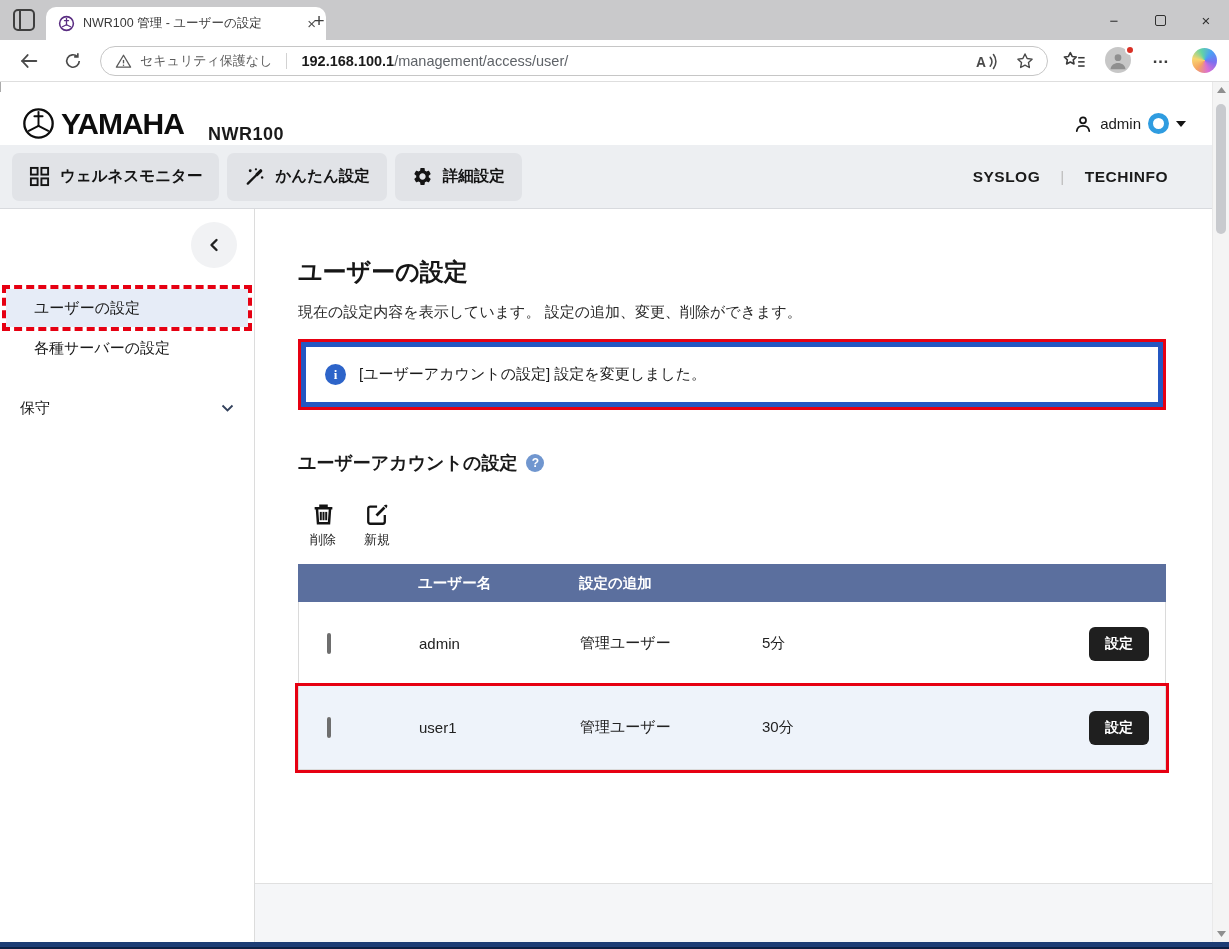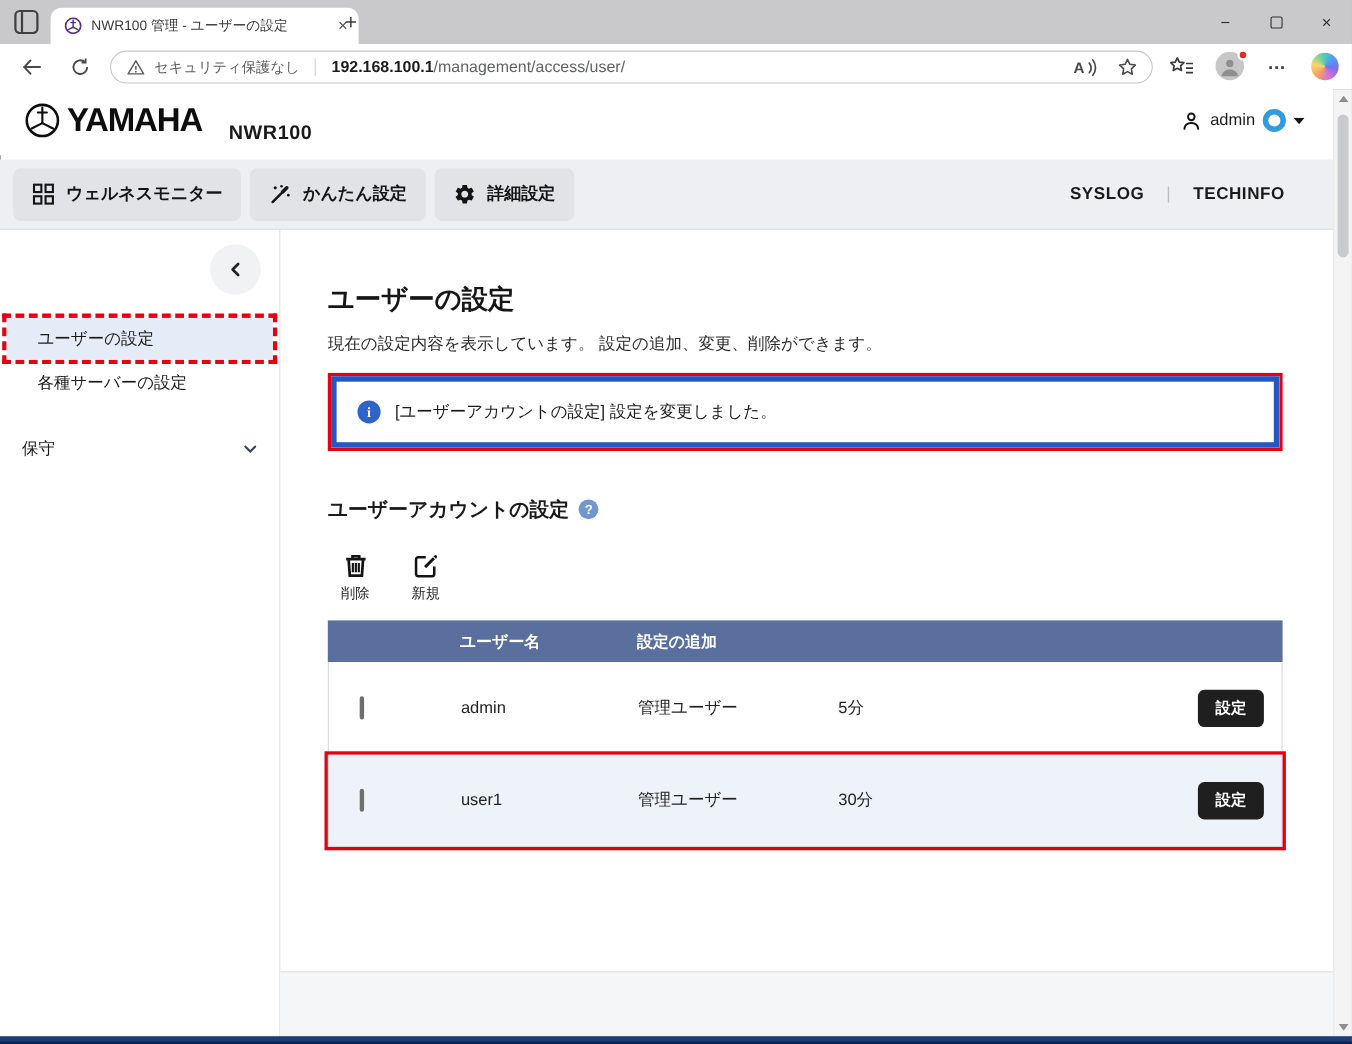--- a/index.html
+++ b/index.html
@@ -32,21 +32,21 @@
   .url .path{color:#5f6368;font-weight:normal;}
   .pill-right{margin-left:auto;display:flex;align-items:center;gap:16px;}
   .avatar-wrap{position:absolute;left:1105px;top:7px;width:28px;height:28px;}
   .avatar{width:26px;height:26px;border-radius:50%;background:#c7c7c7;overflow:hidden;position:relative;}
   .avatar svg{position:absolute;left:3px;top:4px;}
   .notif-dot{position:absolute;top:-2px;right:-2px;width:10px;height:10px;border-radius:50%;background:#d93025;border:2px solid #fff;}
   .more-dots{position:absolute;left:1152px;top:8px;font-size:17px;font-weight:bold;color:#3c3c3c;letter-spacing:1px;}
   .copilot{position:absolute;left:1192px;top:8px;width:25px;height:25px;border-radius:50%;
     background:conic-gradient(from 40deg,#4ba0f4,#7b6ff0,#d96ed4,#f4a261,#f9d56e,#63d4a3,#4ba0f4);}
   
-  .appheader{position:absolute;top:78px;left:0;right:17px;height:63px;background:#fff;display:flex;align-items:center;padding:0 26px 0 22px;}
+  .appheader{position:absolute;top:92px;left:0;right:17px;height:63px;background:#fff;display:flex;align-items:center;padding:0 26px 0 22px;}
   .brand{display:flex;align-items:center;gap:6px;}
   .brand-text{font-size:30px;font-weight:bold;letter-spacing:-1px;color:#0d0d0d;}
   .model{font-size:18px;font-weight:bold;margin-left:24px;margin-top:22px;letter-spacing:.5px;}
   .usermenu{margin-left:auto;display:flex;align-items:center;gap:7px;}
   .username{font-size:15px;}
   .ring{width:21px;height:21px;border-radius:50%;border:5px solid #2f9ce0;background:#fff;}
   
   .navbar{position:absolute;top:145px;left:0;right:17px;height:64px;background:#edeff2;border-bottom:1px solid #d8dade;
     display:flex;align-items:center;gap:8px;padding-left:12px;}
   .navbtn{height:48px;background:#e1e3e7;border-radius:7px;display:flex;align-items:center;gap:10px;
@@ -72,21 +72,21 @@
   .page-title{margin:47px 0 0;font-size:24px;font-weight:bold;color:#161616;}
   .page-desc{margin-top:15px;font-size:15px;color:#2a2a2a;}
   .notice-annot{margin-top:17px;border:3px solid #e60012;}
   .notice{border:5px solid #2457c2;background:#fff;display:flex;align-items:center;gap:13px;padding:17px 19px;font-size:15px;}
   .info-i{width:21px;height:21px;min-width:21px;border-radius:50%;background:#2d64c9;color:#fff;display:flex;align-items:center;
     justify-content:center;font-size:13px;font-weight:bold;font-family:"Liberation Serif",serif;}
   .section-row{margin-top:41px;display:flex;align-items:center;gap:9px;}
   .section-title{font-size:18px;font-weight:bold;}
   .help-i{width:18px;height:18px;border-radius:50%;background:#7096cf;color:#fff;display:flex;align-items:center;justify-content:center;
     font-size:12px;font-weight:bold;}
-  .tools{margin-top:27px;display:flex;gap:38px;margin-left:12px;}
+  .tools{margin-top:27px;display:flex;gap:28px;margin-left:12px;}
   .tool{display:flex;flex-direction:column;align-items:center;gap:4px;font-size:13px;color:#222;}
   .utable{margin-top:15px;width:868px;}
   .thead{height:38px;background:#5b6f9e;display:grid;grid-template-columns:120px 161px 182px 1fr 112px;align-items:center;
     color:#fff;font-weight:bold;font-size:14.5px;}
   .trow{height:84px;display:grid;grid-template-columns:120px 161px 182px 1fr 112px;align-items:center;font-size:15px;color:#222;
     background:#fff;border:1px solid #dadada;border-top:none;}
   .trow.highlight{background:#eef3fa;outline:3px solid #e60012;position:relative;z-index:1;}
   .checkbox{width:19px;height:19px;border:2px solid #6e6e6e;border-radius:3px;background:#fff;margin-left:28px;}
   .cell-action{display:flex;justify-content:flex-end;padding-right:16px;}
   .btn-settings{background:#1f1f1f;color:#fff;font-size:14px;font-weight:bold;padding:8px 16px;border-radius:6px;border:none;

